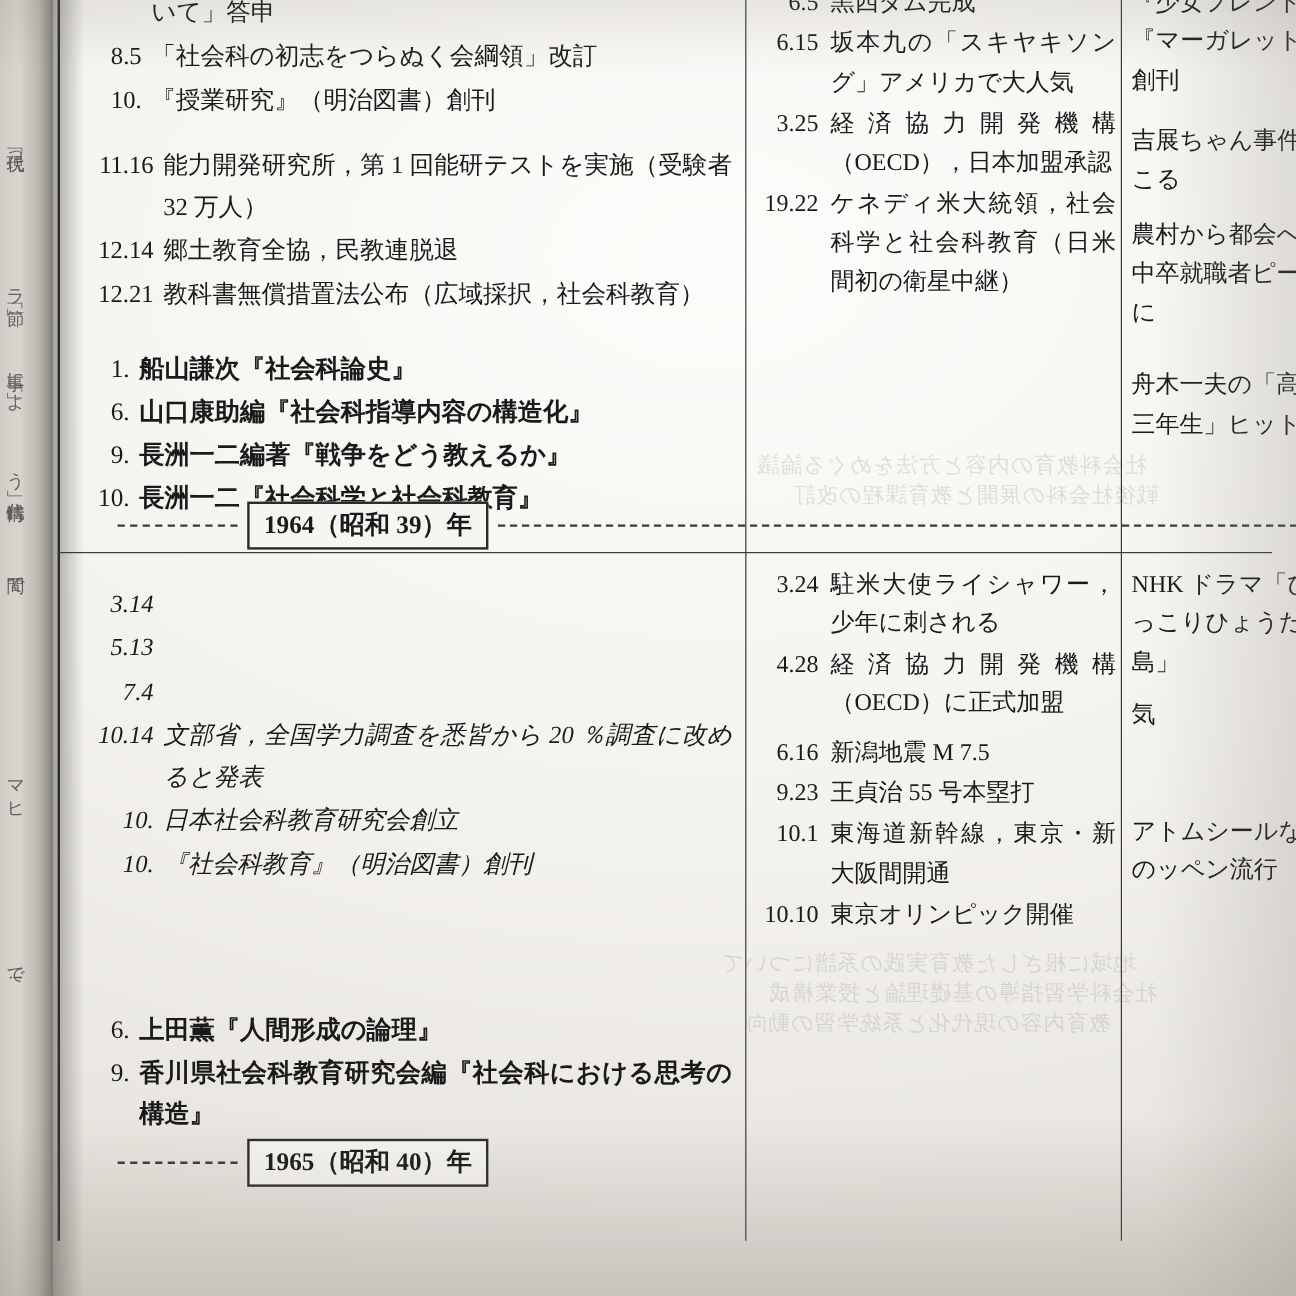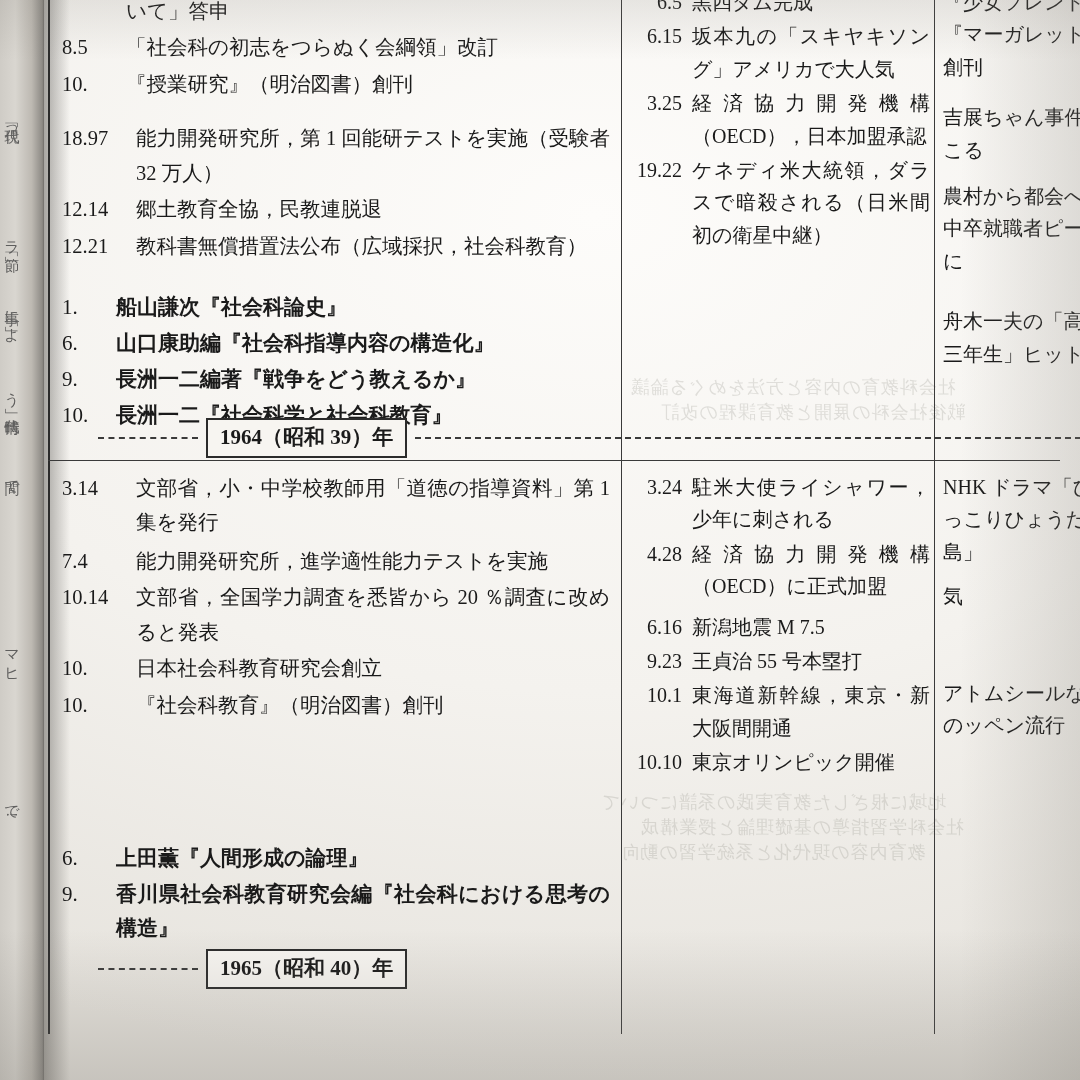--- a/index.html
+++ b/index.html
@@ -61,21 +61,21 @@
 
   .entry{
     display:flex;
     font-size:20.5px;
     line-height:1.68;
     margin-bottom:2px;
   }
   .entry .date{
     flex:0 0 auto;
     min-width:56px;
-    text-align:left;
+    text-align:right;
     padding-right:8px;
     white-space:nowrap;
   }
   .entry .date.wide{min-width:66px;}
   .entry .txt{flex:1 1 auto;}
   .entry .txt.just{text-align:justify;text-justify:inter-ideograph;}
 
   .mid .entry{font-size:20px;line-height:1.62;}
   .mid .entry .date{min-width:52px;text-align:right;padding-right:10px;}
   .right-col .entry{font-size:20px;line-height:1.62;display:block;}
@@ -175,21 +175,21 @@
       <div class="entry">
         <span class="date">8.5</span>
         <span class="txt">「社会科の初志をつらぬく会綱領」改訂</span>
       </div>
       <div class="entry">
         <span class="date">10.</span>
         <span class="txt">『授業研究』（明治図書）創刊</span>
       </div>
       <div style="height:18px"></div>
       <div class="entry">
-        <span class="date wide">18.97</span>
+        <span class="date wide">11.16</span>
         <span class="txt just">能力開発研究所，第 1 回能研テストを実施（受験者 32 万人）</span>
       </div>
       <div class="entry">
         <span class="date wide">12.14</span>
         <span class="txt">郷土教育全協，民教連脱退</span>
       </div>
       <div class="entry">
         <span class="date wide">12.21</span>
         <span class="txt">教科書無償措置法公布（広域採択，社会科教育）</span>
       </div>
@@ -203,21 +203,21 @@
       <div class="entry">
         <span class="date">6.15</span>
         <span class="txt just">坂本九の「スキヤキソング」アメリカで大人気</span>
       </div>
       <div class="entry">
         <span class="date">3.25</span>
         <span class="txt just">経 済 協 力 開 発 機 構（OECD），日本加盟承認</span>
       </div>
       <div class="entry">
         <span class="date">19.22</span>
-        <span class="txt just">ケネディ米大統領，ダラスで暗殺される（日米間初の衛星中継）</span>
+        <span class="txt just">ケネディ米大統領，社会科学と社会科教育（日米間初の衛星中継）</span>
       </div>
     </div>
 
     <div class="col-right right-col" style="top:-8px;">
       <div class="entry">
         <span class="txt">『少女フレンド』『マーガレット』創刊</span>
       </div>
       <div style="height:16px"></div>
       <div class="entry">
         <span class="txt">吉展ちゃん事件おこる</span>
@@ -251,30 +251,29 @@
       </div>
     </div>
 
     <div class="year-row" style="top:424px;">
       <div class="year-dash"></div>
       <div class="year-box">1964（昭和 39）年</div>
       <div class="year-dash2"></div>
     </div>
     <div class="hline" style="left:0;top:466px;width:1012px;"></div>
 
-    <div class="col-left" style="top:477px;">
+    <div class="col-left" style="top:493px;font-style:italic;">
       <div class="entry">
         <span class="date wide">3.14</span>
-        <span class="txt just">文部省，小・中学校教師用「道徳の指導資料」第 1 集を発行</span>
-      </div>
-      <div class="entry">
+      </div>
+      <div class="entry">
+        <span class="date wide">5.13</span>
       </div>
       <div class="entry">
         <span class="date wide">7.4</span>
-        <span class="txt">能力開発研究所，進学適性能力テストを実施</span>
       </div>
       <div class="entry">
         <span class="date wide">10.14</span>
         <span class="txt just">文部省，全国学力調査を悉皆から 20 ％調査に改めると発表</span>
       </div>
       <div class="entry">
         <span class="date wide">10.</span>
         <span class="txt">日本社会科教育研究会創立</span>
       </div>
       <div class="entry">

